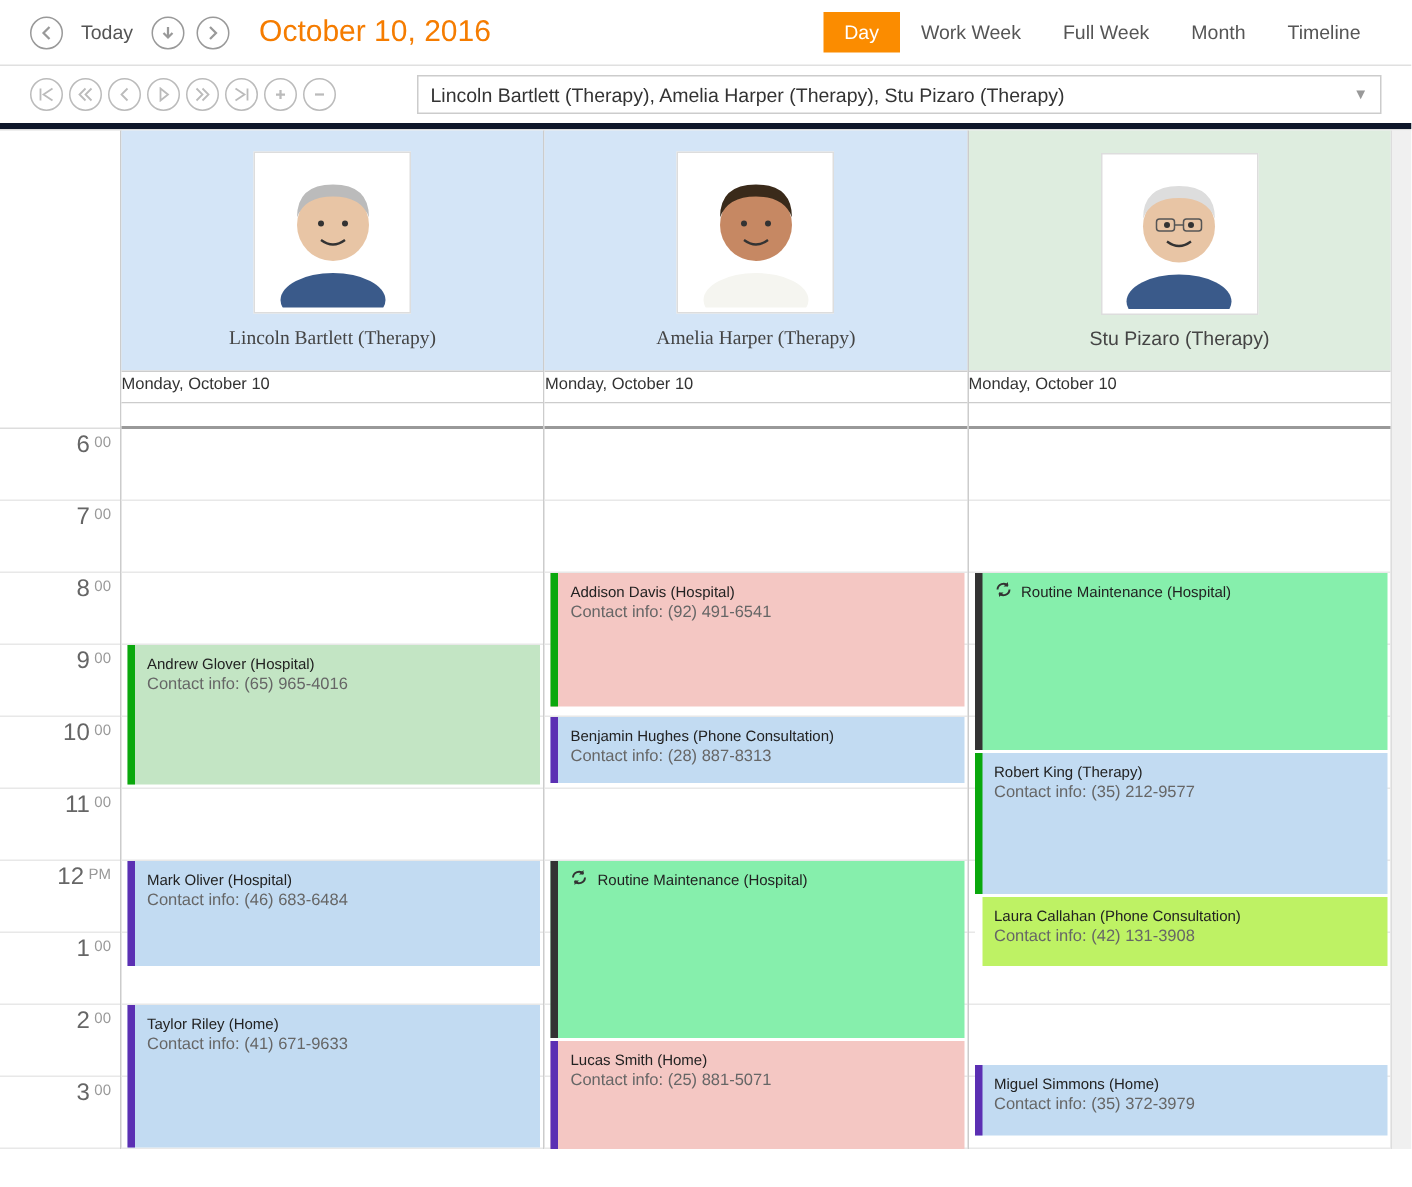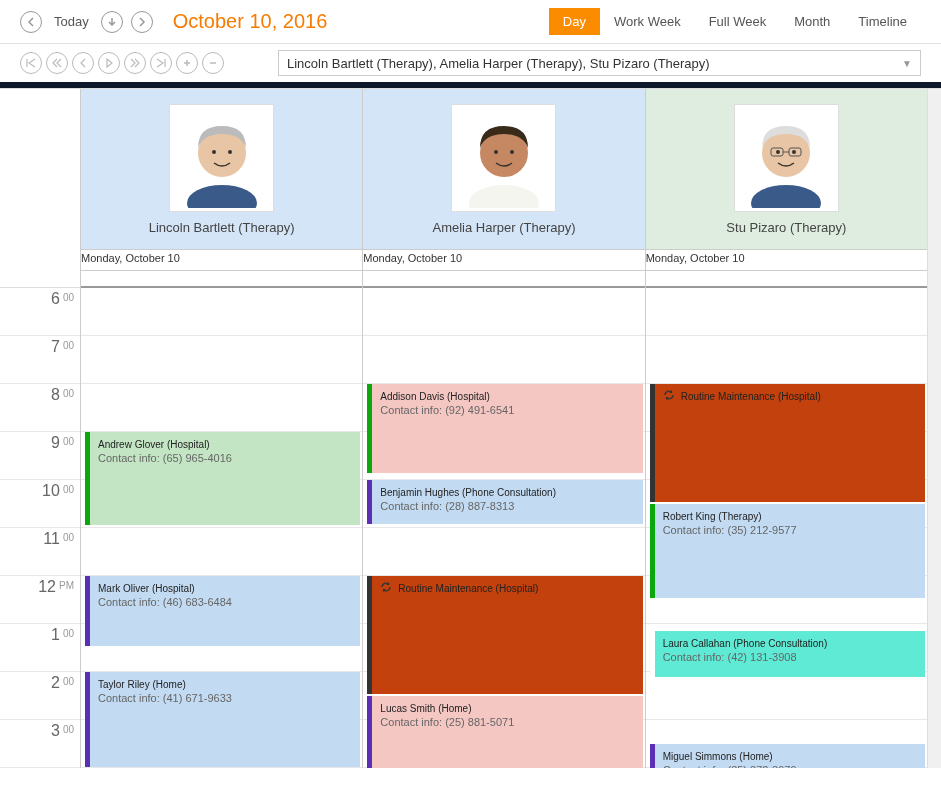--- a/index.html
+++ b/index.html
@@ -9,59 +9,59 @@
     .top-nav { display: flex; align-items: center; padding: 8px 20px; border-bottom: 1px solid #e0e0e0; gap: 8px; }
     .nav-btn { width: 22px; height: 22px; border: 1.5px solid #999; border-radius: 50%; background: #fff; display: inline-flex; align-items: center; justify-content: center; cursor: pointer; color: #999; }
     .nav-btn svg { width: 10px; height: 10px; }
     .today-label { color: #555; margin: 0 4px; }
     .date-label { color: #f57c00; font-size: 20px; font-weight: 400; margin-left: 12px; flex: 1; }
     .view-buttons { display: flex; gap: 0; }
     .view-btn { padding: 6px 14px; background: #fff; border: none; cursor: pointer; color: #555; font-size: 13px; }
     .view-btn.active { background: #fb8c00; color: #fff; }
     
     
-    .toolbar { display: flex; align-items: center; padding: 6px 20px; gap: 4px; border-bottom: 6px solid #0f172a; }
+    .toolbar { display: flex; align-items: center; padding: 6px 20px; gap: 4px; border-bottom: 4px solid #0f172a; }
     .tb-btn { width: 22px; height: 22px; border: 1.5px solid #bbb; border-radius: 50%; background: #fff; display: inline-flex; align-items: center; justify-content: center; cursor: pointer; color: #bbb; }
     .tb-btn svg { width: 10px; height: 10px; }
     .resource-select { flex: 1; margin-left: 50px; height: 26px; padding: 2px 8px; border: 1px solid #ccc; font-size: 13px; color: #333; position: relative; display: flex; align-items: center; justify-content: space-between; cursor: pointer; }
     .resource-select .caret { font-size: 10px; color: #999; }
     
     
     .scheduler { display: flex; border-top: 1px solid #ddd; }
     .time-ruler { width: 80px; flex-shrink: 0; }
     .time-header { height: 199px; border-bottom: 1px solid #ddd; }
     .time-slot { height: 48px; border-bottom: 1px solid #e8e8e8; display: flex; align-items: flex-start; justify-content: flex-end; padding-right: 6px; padding-top: 2px; }
     .time-slot .hour { font-size: 16px; color: #666; margin-right: 3px; }
     .time-slot .min { font-size: 10px; color: #999; margin-top: 2px; }
     
     .columns { flex: 1; display: flex; }
     .col { flex: 1; border-left: 1px solid #ccc; position: relative; }
     .col-header { height: 160px; display: flex; flex-direction: column; align-items: center; justify-content: center; gap: 8px; }
-    .col-header.bg-blue { background: #d4e5f7; }
+    .col-header.bg-blue { background: #d4e5f7; font-family: Liberation Serif, serif; }
     .col-header.bg-green { background: #deeddf; }
     .avatar { width: 105px; height: 108px; background: #fff; border: 1px solid #ddd; display: flex; align-items: center; justify-content: center; overflow: hidden; }
     .avatar svg { width: 90px; height: 100px; }
     .res-name { font-size: 13px; color: #444; }
     .col-date { height: 22px; border-top: 1px solid #ccc; border-bottom: 1px solid #ccc; text-align: left; font-size: 11px; padding-top: 2px; background: #fff; }
     .col-allday { height: 17px; border-bottom: 2px solid #999; background: #fff; }
     
     .col-body { position: relative; }
     .col-body .hour-line { height: 48px; border-bottom: 1px solid #e8e8e8; }
     
     .appt { position: absolute; left: 4px; right: 2px; border-left: 5px solid; padding: 4px 8px; overflow: hidden; cursor: pointer; }
     .appt.green { background: #c3e5c4; border-left-color: #0aa80d; }
     .appt.blue { background: #c2dbf2; border-left-color: #5b2fb3; }
     .appt.red { background: #f4c7c3; border-left-color: #0aa80d; }
-    .appt.purple { background: #c2410c; }
+    .appt.purple { background: #86efac; }
     .appt .title { font-size: 10px; color: #222; }
     .appt .sub { font-size: 11px; color: #666; margin-top: 1px; }
     .appt .recur { display: inline-block; margin-right: 6px; vertical-align: middle; }
     .appt.red2 { background: #f4c7c3; border-left-color: #5b2fb3; }
     .appt.blue-g { background: #c2dbf2; border-left-color: #0aa80d; }
-    .appt.green-w { background: #5eead4; border-left: 5px solid #fff; margin-top: 31px; }
+    .appt.green-w { background: #bef264; border-left: 5px solid #fff; }
     
     .scroll-track { width: 14px; background: #f0f0f0; border-left: 1px solid #ddd; }
   </style>
 </head>
 <body>
 
 <div class="top-nav">
   <button class="nav-btn">
       <svg viewBox="0 0 10 10">
         <path d="M7 1L3 5l4 4" stroke="currentColor" fill="none" stroke-width="1.5"></path>
@@ -282,18 +282,18 @@
           <div class="hour-line"></div>
           <div class="hour-line"></div>
           <div class="hour-line"></div>
           <div class="hour-line"></div>
           <div class="appt purple" style="top: 96px; height: 118px;"><span class="recur"><svg width="12" height="12" viewBox="0 0 12 12">
                 <path d="M2 6a4 4 0 0 1 7-2.5M10 6a4 4 0 0 1-7 2.5" stroke="#333" fill="none" stroke-width="1.3"></path>
                 <path d="M9 1v3h-3M3 11v-3h3" fill="#333"></path>
               </svg></span><span class="title">Routine Maintenance (Hospital)</span></div>
           <div class="appt blue-g" style="top: 216px; height: 94px;"><span class="title">Robert King (Therapy)</span><div class="sub">Contact info: (35) 212-9577</div></div>
           <div class="appt green-w" style="top: 312px; height: 46px;"><span class="title">Laura Callahan (Phone Consultation)</span><div class="sub">Contact info: (42) 131-3908</div></div>
-          <div class="appt blue" style="top: 456px; height: 47px;"><span class="title">Miguel Simmons (Home)</span><div class="sub">Contact info: (35) 372-3979</div></div>
+          <div class="appt blue" style="top: 424px; height: 47px;"><span class="title">Miguel Simmons (Home)</span><div class="sub">Contact info: (35) 372-3979</div></div>
         </div>
       </div>
     </div>
   <div class="scroll-track"></div>
 </div>
 
 </body></html>

